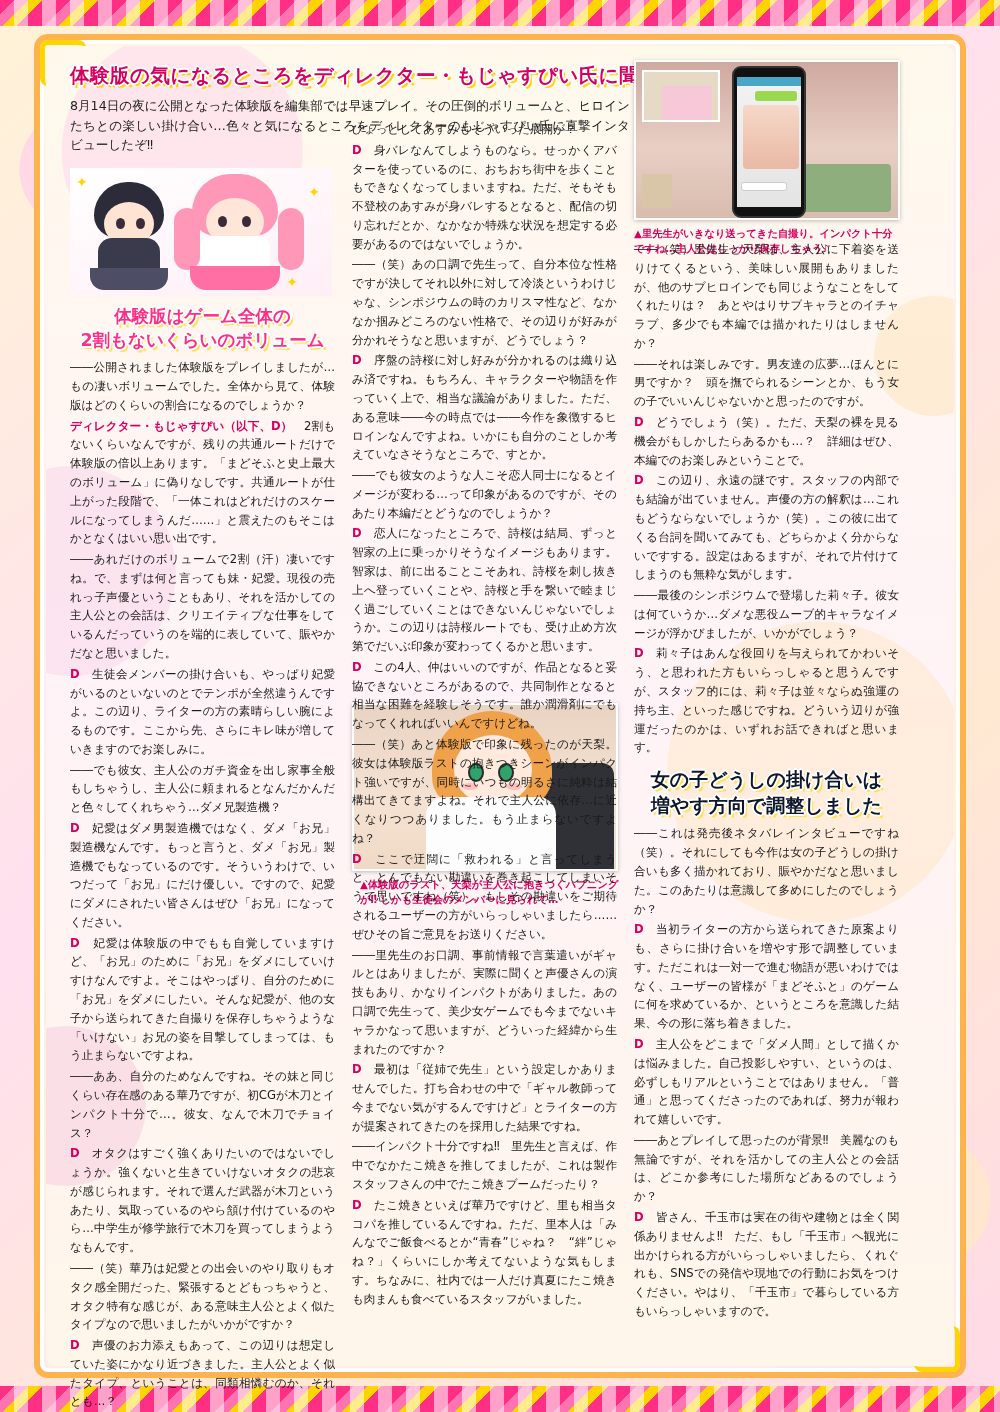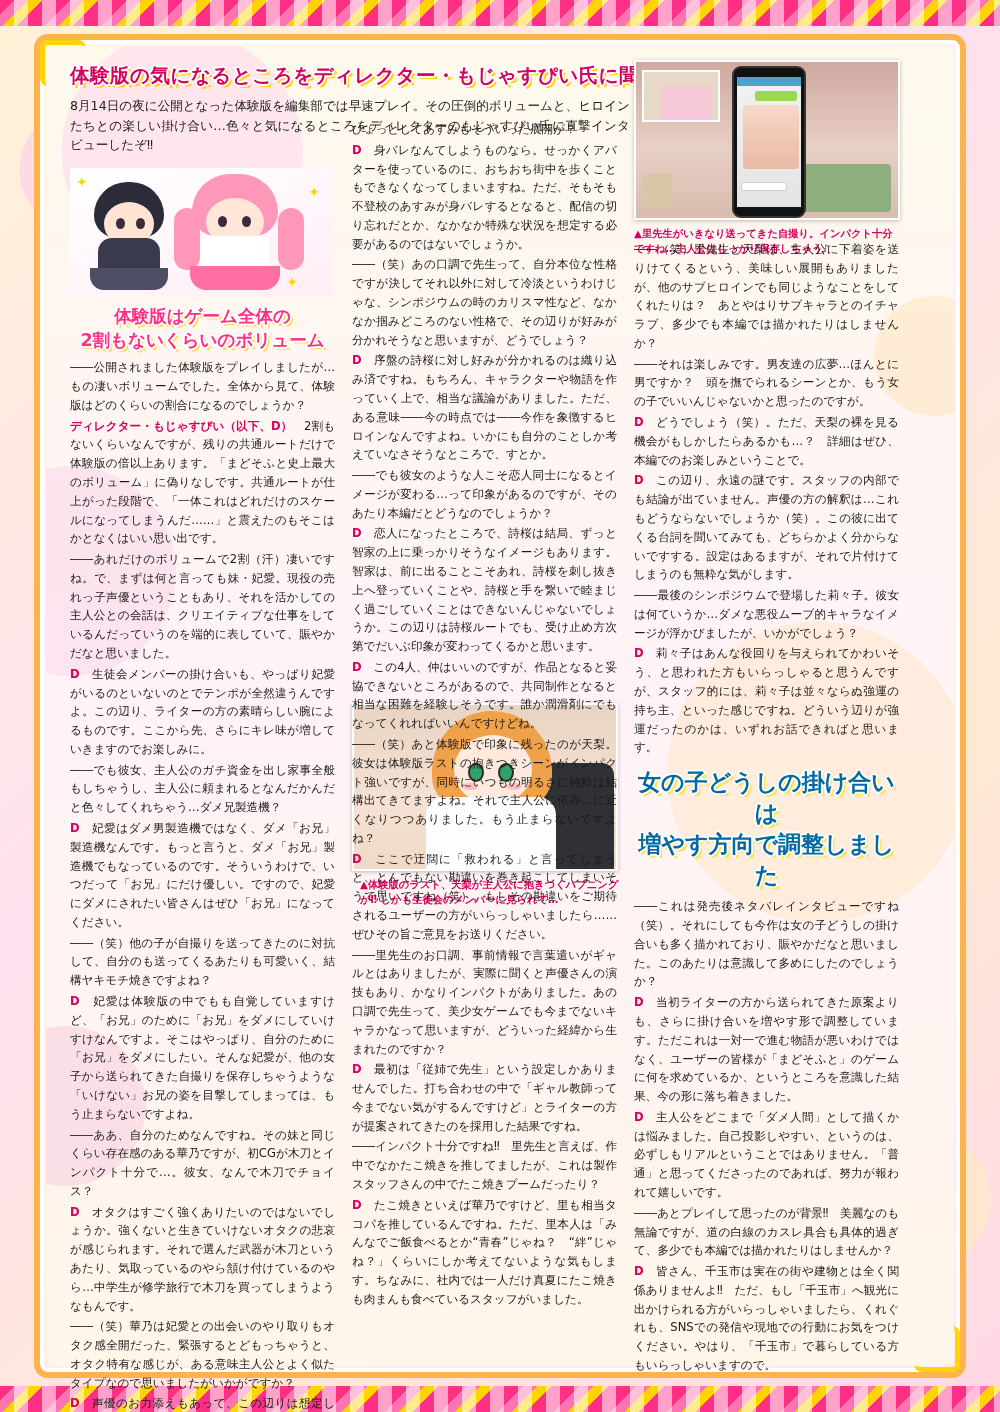--- a/index.html
+++ b/index.html
@@ -147,21 +147,21 @@
   .g3-bg{position:absolute;inset:0;background:linear-gradient(180deg,#e9d4c4 0%,#f6e2d2 60%,#efd9c6 100%);}
   .g3-girl-hair{position:absolute;left:78px;top:6px;width:120px;height:96px;background:#f0a24a;border-radius:60px 60px 30px 30px;}
   .g3-girl-face{position:absolute;left:100px;top:30px;width:78px;height:70px;background:#ffeadd;border-radius:50%;}
   .g3-girl-body{position:absolute;left:72px;top:92px;width:130px;height:76px;background:#fdfdfd;border-radius:18px 18px 0 0;}
   .g3-boy{position:absolute;left:186px;top:58px;width:74px;height:110px;background:#2f3136;border-radius:12px 12px 0 0;}
   .g3-eye{position:absolute;width:16px;height:19px;background:#2fa36b;border-radius:50%;border:2px solid #2b2b2b;}
   .g3-blush{position:absolute;width:16px;height:7px;background:#ffb5b5;border-radius:50%;opacity:.8;}
 
   
   .chead{
-    font-weight:bold; font-size:23px; line-height:1.35; color:#0369a1;
+    font-weight:bold; font-size:19px; line-height:1.35; color:#0f172a;
     text-align:center; margin:10px 0 6px 0;
     text-shadow:2px 0 #fff,-2px 0 #fff,0 2px #fff,0 -2px #fff,
       1px 1px #fff,-1px -1px #fff,1px -1px #fff,-1px 1px #fff,
       3px 3px 0 #ffe24d;
   }
   .corner{
     position:absolute; width:46px; height:46px; border:5px solid #ffd400; border-radius:8px;
   }
   .c-tl{left:40px;top:40px;border-right:none;border-bottom:none;}
   .c-br{right:40px;bottom:40px;border-left:none;border-top:none;}
@@ -246,21 +246,20 @@
 
 <div class="col colA">
   <div class="subhead">体験版はゲーム全体の<br>2割もないくらいのボリューム</div>
   <div>
       <p>――公開されました体験版をプレイしましたが…もの凄いボリュームでした。全体から見て、体験版はどのくらいの割合になるのでしょうか？</p>
       <p><span class="q">ディレクター・もじゃすぴい（以下、D）</span>　2割もないくらいなんですが、残りの共通ルートだけで体験版の倍以上あります。「まどそふと史上最大のボリューム」に偽りなしです。共通ルートが仕上がった段階で、「一体これはどれだけのスケールになってしまうんだ……」と震えたのもそこはかとなくはいい思い出です。</p>
       <p>――あれだけのボリュームで2割（汗）凄いですね。で、まずは何と言っても妹・妃愛。現役の売れっ子声優ということもあり、それを活かしての主人公との会話は、クリエイティブな仕事をしているんだっていうのを端的に表していて、賑やかだなと思いました。</p>
       <p><span class="q">D</span>　生徒会メンバーの掛け合いも、やっぱり妃愛がいるのといないのとでテンポが全然違うんですよ。この辺り、ライターの方の素晴らしい腕によるものです。ここから先、さらにキレ味が増していきますのでお楽しみに。</p>
       <p>――でも彼女、主人公のガチ資金を出し家事全般もしちゃうし、主人公に頼まれるとなんだかんだと色々してくれちゃう…ダメ兄製造機？</p>
       <p><span class="q">D</span>　妃愛はダメ男製造機ではなく、ダメ「お兄」製造機なんです。もっと言うと、ダメ「お兄」製造機でもなっているのです。そういうわけで、いつだって「お兄」にだけ優しい。ですので、妃愛にダメにされたい皆さんはぜひ「お兄」になってください。</p>
-      <p>――（笑）他の子が自撮りを送ってきたのに対抗して、自分のも送ってくるあたりも可愛いく、結構ヤキモチ焼きですよね？</p>
       <p><span class="q">D</span>　妃愛は体験版の中でもも自覚していますけど、「お兄」のために「お兄」をダメにしていけすけなんですよ。そこはやっぱり、自分のために「お兄」をダメにしたい。そんな妃愛が、他の女子から送られてきた自撮りを保存しちゃうような「いけない」お兄の姿を目撃してしまっては、もう止まらないですよね。</p>
       <p>――ああ、自分のためなんですね。その妹と同じくらい存在感のある華乃ですが、初CGが木刀とインパクト十分で…。彼女、なんで木刀でチョイス？</p>
       <p><span class="q">D</span>　オタクはすごく強くありたいのではないでしょうか。強くないと生きていけないオタクの悲哀が感じられます。それで選んだ武器が木刀というあたり、気取っているのやら頷け付けているのやら…中学生が修学旅行で木刀を買ってしまうようなもんです。</p>
       <p>――（笑）華乃は妃愛との出会いのやり取りもオタク感全開だった、緊張するとどもっちゃうと、オタク特有な感じが、ある意味主人公とよく似たタイプなので思いましたがいかがですか？</p>
       <p><span class="q">D</span>　声優のお力添えもあって、この辺りは想定していた姿にかなり近づきました。主人公とよく似たタイプ、ということは、同類相憐むのか、それとも…？</p>
     </div>
 </div>
 
 <div class="col colB">
   <div>
@@ -287,16 +286,16 @@
       <p><span class="q">D</span>　どうでしょう（笑）。ただ、天梨の裸を見る機会がもしかしたらあるかも…？　詳細はぜひ、本編でのお楽しみということで。</p>
       <p><span class="q">D</span>　この辺り、永遠の謎です。スタッフの内部でも結論が出ていません。声優の方の解釈は…これもどうならないでしょうか（笑）。この彼に出てくる台詞を聞いてみても、どちらかよく分からないですする。設定はあるますが、それで片付けてしまうのも無粋な気がします。</p>
       <p>――最後のシンポジウムで登場した莉々子。彼女は何ていうか…ダメな悪役ムーブ的キャラなイメージが浮かびましたが、いかがでしょう？</p>
       <p><span class="q">D</span>　莉々子はあんな役回りを与えられてかわいそう、と思われた方もいらっしゃると思うんですが、スタッフ的には、莉々子は並々ならぬ強運の持ち主、といった感じですね。どういう辺りが強運だったのかは、いずれお話できればと思います。</p>
     </div>
   <div class="chead">女の子どうしの掛け合いは<br>増やす方向で調整しました</div>
   <div>
       <p>――これは発売後ネタバレインタビューですね（笑）。それにしても今作は女の子どうしの掛け合いも多く描かれており、賑やかだなと思いました。このあたりは意識して多めにしたのでしょうか？</p>
       <p><span class="q">D</span>　当初ライターの方から送られてきた原案よりも、さらに掛け合いを増やす形で調整しています。ただこれは一対一で進む物語が悪いわけではなく、ユーザーの皆様が「まどそふと」のゲームに何を求めているか、というところを意識した結果、今の形に落ち着きました。</p>
       <p><span class="q">D</span>　主人公をどこまで「ダメ人間」として描くかは悩みました。自己投影しやすい、というのは、必ずしもリアルということではありません。「普通」と思ってくださったのであれば、努力が報われて嬉しいです。</p>
-      <p>――あとプレイして思ったのが背景‼　美麗なのも無論ですが、道の白線のカスレ具合も具体的過ぎて、多少でも本編では描かれたりはしませんか？</p>
+      <p>――あとプレイして思ったのが背景‼　美麗なのも無論ですが、それを活かしての主人公との会話は、どこか参考にした場所などあるのでしょうか？</p>
       <p><span class="q">D</span>　皆さん、千玉市は実在の街や建物とは全く関係ありませんよ‼　ただ、もし「千玉市」へ観光に出かけられる方がいらっしゃいましたら、くれぐれも、SNSでの発信や現地での行動にお気をつけください。やはり、「千玉市」で暮らしている方もいらっしゃいますので。</p>
     </div>
 </div>
 
 </body></html>

